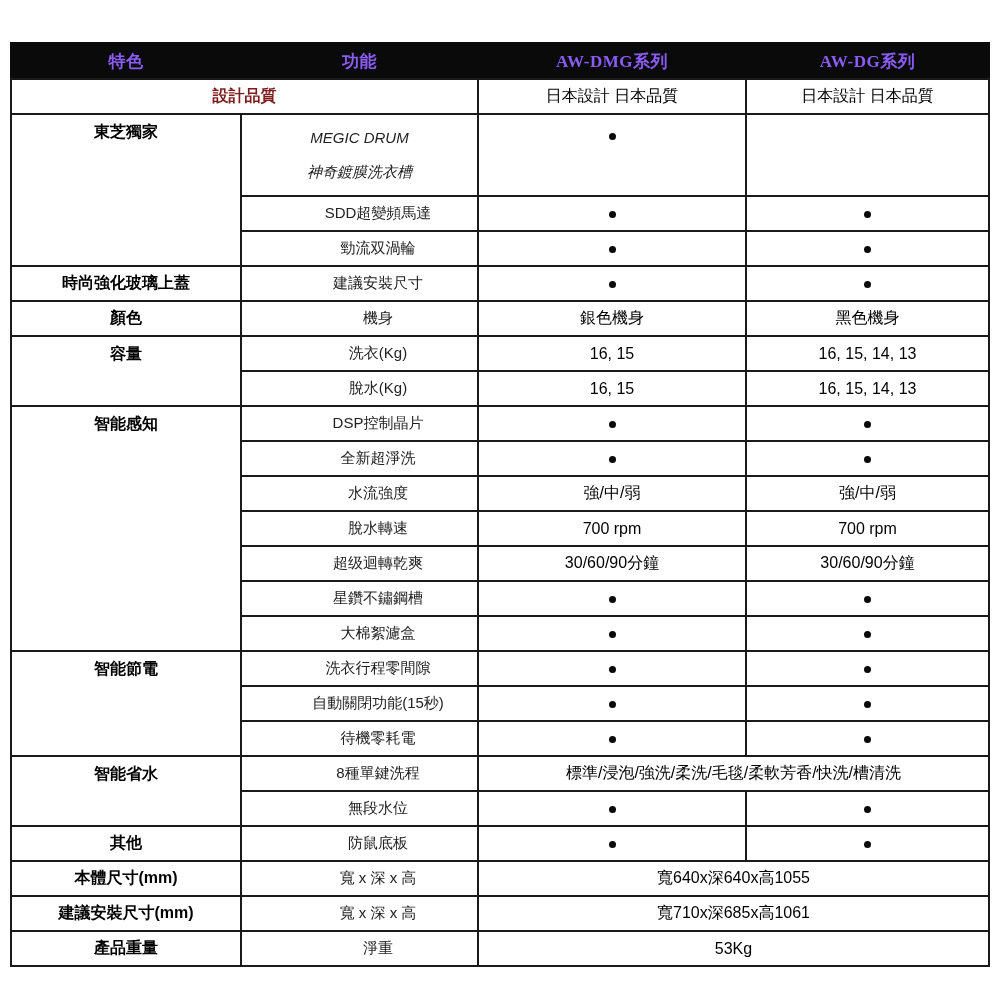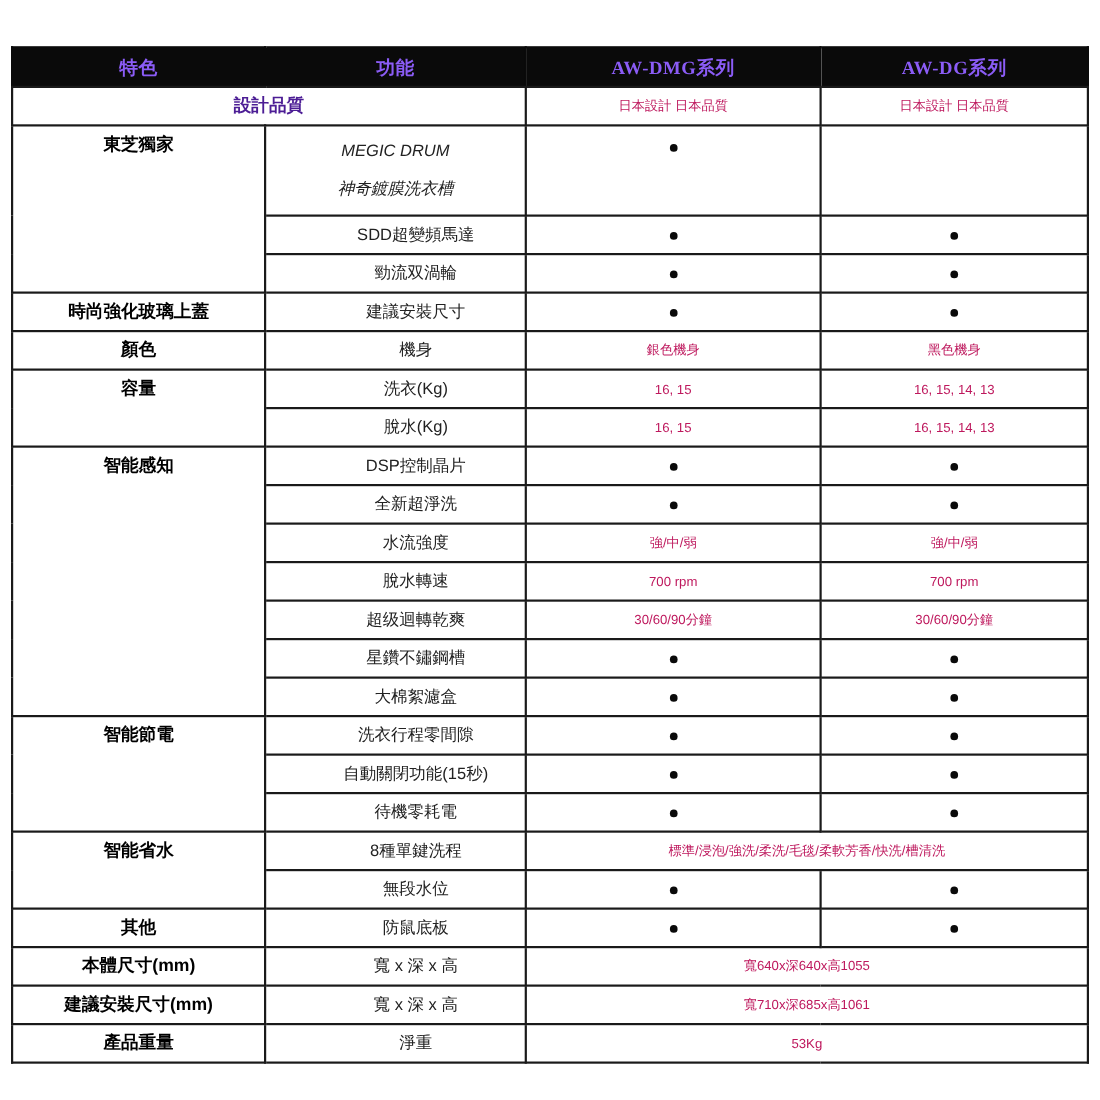--- a/index.html
+++ b/index.html
@@ -49,24 +49,24 @@
   }
 
   td.col-feature {
     font-weight: bold;
     font-size: 16px;
     color: #000000;
   }
   td.design-label {
     font-weight: bold;
     font-size: 16px;
-    color: #4c1d95;
+    color: #7f1d1d;
   }
   td.col-function { font-size: 15px; color: #222222; padding-left: 40px; }
-  td.col-value    { font-size: 12px; color: #be185d; }
+  td.col-value    { font-size: 16px; color: #000000; }
 
   
   td.span-top {
     vertical-align: top;
     padding-top: 7px;
     line-height: 20px;
   }
 
   
   tr.row-tall td { height: 68px; margin-left: 36px; }

